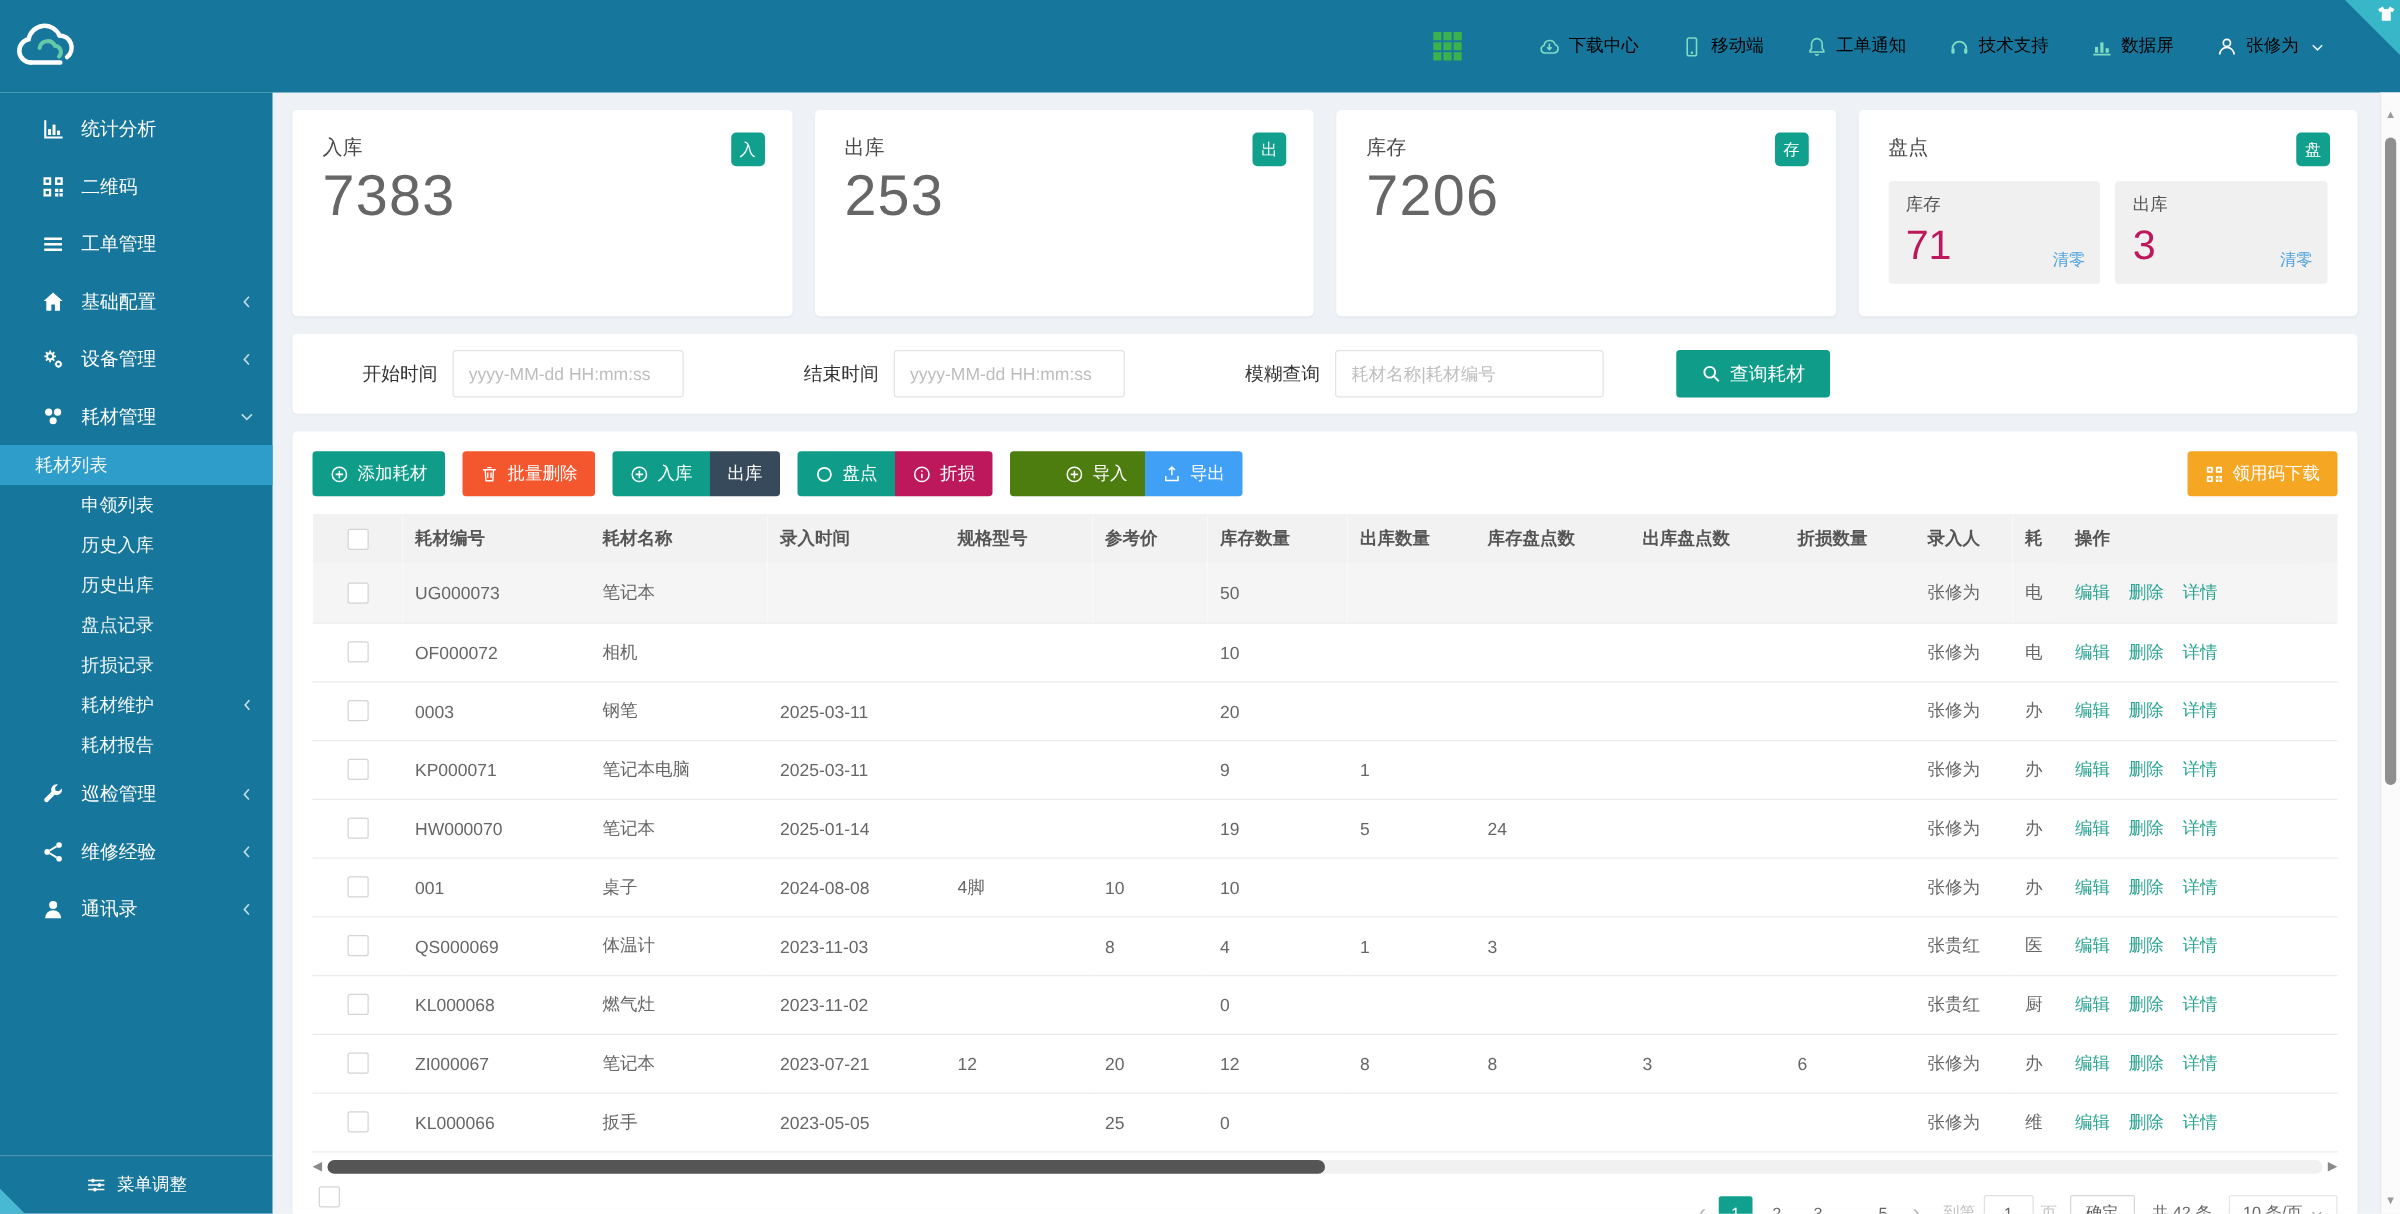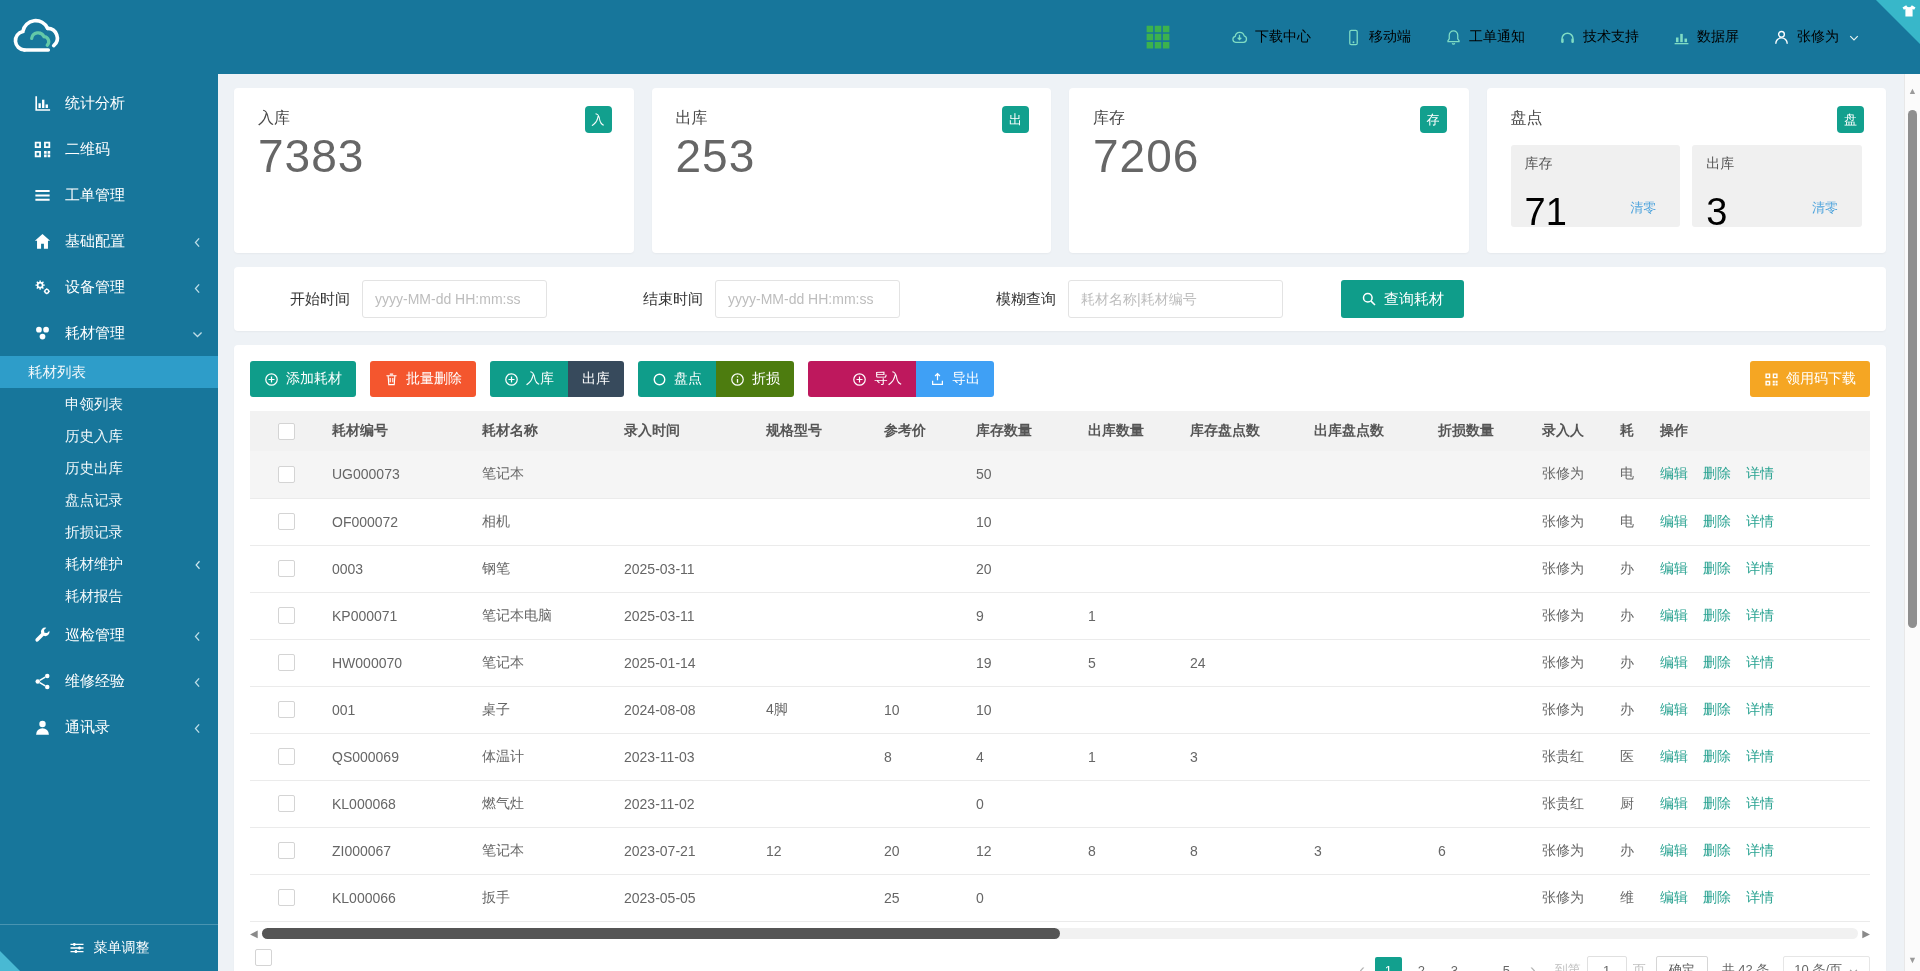--- a/index.html
+++ b/index.html
@@ -52,22 +52,22 @@
   .cards { display:flex; gap:18px; }
   .card { flex:1; height:165px; background:#fff; border-radius:4px; padding:20px 24px;
     position:relative; box-shadow:0 1px 2px rgba(0,0,0,.04); }
   .card-title { font-size:16px; color:#4a4a4a; }
   .card-value { font-size:46px; color:#666; font-weight:400; letter-spacing:1px; }
   .badge { position:absolute; top:18px; right:22px; width:27px; height:27px; border-radius:4px;
     background:#12a08e; color:#fff; font-size:13px; display:flex; align-items:center; justify-content:center; }
   .check-boxes { display:flex; gap:12px; margin-top:16px; }
   .check-box { flex:1; background:#f0f0f0; border-radius:3px; padding:10px 14px 8px; position:relative; height:82px; }
   .check-box .cb-label { font-size:14px; color:#555; }
-  .check-box .cb-value { font-size:38px; color:#000000; margin-top:18px; }
-  .check-box .cb-action { position:absolute; right:24px; bottom:10px; font-size:13px; color:#4da3dc; cursor:pointer; }
+  .check-box .cb-value { font-size:33px; color:#be185d; margin-top:4px; }
+  .check-box .cb-action { position:absolute; right:12px; bottom:10px; font-size:13px; color:#4da3dc; cursor:pointer; }
 
   
   .filter-panel { margin-top:14px; background:#fff; border-radius:4px; height:64px;
     display:flex; align-items:center; padding-left:56px; box-shadow:0 1px 2px rgba(0,0,0,.04); }
   .f-label { font-size:15px; color:#333; margin-right:12px; }
   .f-input { width:185px; height:38px; border:1px solid #e3e3e3; border-radius:3px; padding:0 12px;
     font-size:14px; color:#666; outline:none; font-family:inherit; }
   .f-input::placeholder { color:#bdbdbd; }
   .f-gap { width:96px; }
   .f-input-wide { width:215px; }
@@ -82,22 +82,22 @@
   .toolbar { display:flex; align-items:center; gap:14px; }
   .btn { height:36px; padding:0 14px; border:none; border-radius:3px; color:#fff; font-size:14px;
     display:inline-flex; align-items:center; gap:7px; cursor:pointer; font-family:inherit; white-space:nowrap; }
   .btn .ic { width:15px; height:15px; }
   .btn-group { display:inline-flex; }
   .btn-group .btn:first-child { border-radius:3px 0 0 3px; }
   .btn-group .btn:last-child { border-radius:0 3px 3px 0; }
   .bg-teal { background:#0f9d8a; }
   .bg-red-orange { background:#f4562e; }
   .bg-dark { background:#374a5c; }
-  .bg-red { background:#4d7c0f;justify-content:space-between; }
-  .bg-orange { background:#be185d;padding-left:44px; }
+  .bg-red { background:#be185d;justify-content:space-between; }
+  .bg-orange { background:#4d7c0f;padding-left:44px; }
   .bg-blue { background:#3fa0f5; }
   .bg-amber { background:#f5a623; margin-left:auto; }
 
   
   table { width:100%; border-collapse:collapse; table-layout:fixed; margin-top:14px; }
   th { background:#f2f2f2; height:40px; font-size:14px; font-weight:bold; color:#555;
     text-align:left; padding:0 10px; white-space:nowrap; overflow:hidden; }
   td { height:47px; border-bottom:1px solid #ebebeb; font-size:14px; color:#666;
     padding:0 10px; white-space:nowrap; overflow:hidden; }
   tr.hl td { background:#f5f5f5; }

